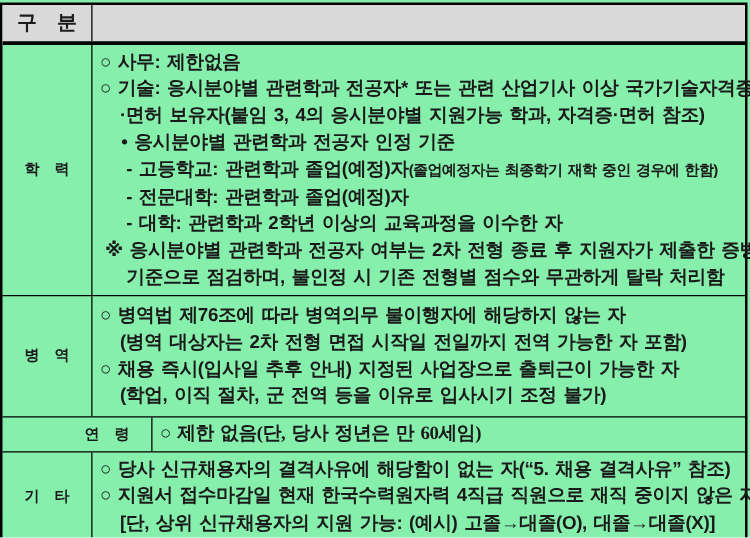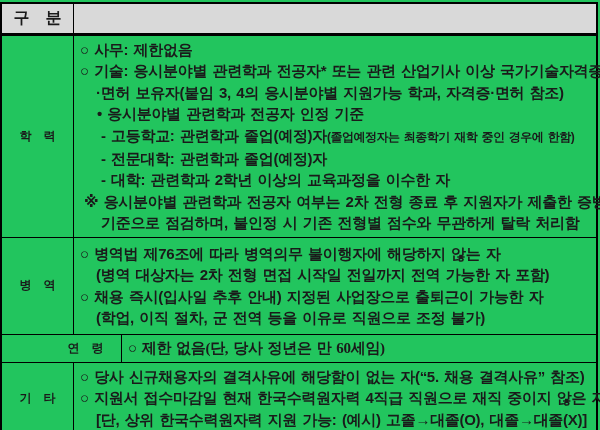--- a/index.html
+++ b/index.html
@@ -3,21 +3,21 @@
 <meta charset="utf-8">
 <style>
   html, body {
     margin: 0; padding: 0;
     background: #ffffff;
     font-family: "Liberation Sans", "DejaVu Sans", sans-serif;
   }
   .canvas {
     position: relative;
     width: 600px; height: 430px;
-    background: #22c55e;
+    background: #86efac;
     overflow: hidden;
   }
   .table {
     position: absolute;
     top: 2px; left: 0px;
     width: 598px;
     border-top: 2px solid #000;
     border-left: 2px solid #000;
     border-right: 2px solid #000;
     border-bottom: 3px solid #000;
@@ -88,32 +88,32 @@
             <div class="line" style="padding-left: 10px;"><span class="seg">※ 응시분야별 관련학과 전공자 여부는 2차 전형 종료 후 지원자가 제출한 증빙서류를</span></div>
             <div class="line" style="padding-left: 27px;"><span class="seg">기준으로 점검하며, 불인정 시 기존 전형별 점수와 무관하게 탈락 처리함</span></div>
           </div>
         </div>
         <div class="row body-row row-military">
           <div class="cell label-cell">병　역</div>
           <div class="cell content-cell">
             <div class="line" style="padding-left: 6px;"><span class="seg">○ 병역법 제76조에 따라 병역의무 불이행자에 해당하지 않는 자</span></div>
             <div class="line" style="padding-left: 22px;"><span class="seg">(병역 대상자는 2차 전형 면접 시작일 전일까지 전역 가능한 자 포함)</span></div>
             <div class="line" style="padding-left: 6px;"><span class="seg">○ 채용 즉시(입사일 추후 안내) 지정된 사업장으로 출퇴근이 가능한 자</span></div>
-            <div class="line" style="padding-left: 22px;"><span class="seg">(학업, 이직 절차, 군 전역 등을 이유로 직원으로 조정 불가)</span></div>
+            <div class="line" style="padding-left: 22px;"><span class="seg">(학업, 이직 절차, 군 전역 등을 이유로 입사시기 조정 불가)</span></div>
           </div>
         </div>
         <div class="row body-row row-age">
           <div class="cell label-cell">연　령</div>
           <div class="cell content-cell">
             <div class="line" style="padding-left: 6px; font-family: Liberation Serif, serif;"><span class="seg">○ 제한 없음(단, 당사 정년은 만 60세임)</span></div>
           </div>
         </div>
         <div class="row body-row row-etc">
           <div class="cell label-cell">기　타</div>
           <div class="cell content-cell">
             <div class="line" style="padding-left: 6px;"><span class="seg">○ 당사 신규채용자의 결격사유에 해당함이 없는 자(“5. 채용 결격사유” 참조)</span></div>
             <div class="line" style="padding-left: 6px;"><span class="seg">○ 지원서 접수마감일 현재 한국수력원자력 4직급 직원으로 재직 중이지 않은 자</span></div>
-            <div class="line" style="padding-left: 22px;"><span class="seg">[단, 상위 한국수력원자력 지원 가능: (예시) 고졸→대졸(O), 대졸→대졸(X)]</span></div>
+            <div class="line" style="padding-left: 22px;"><span class="seg">[단, 상위 신규채용자의 지원 가능: (예시) 고졸→대졸(O), 대졸→대졸(X)]</span></div>
           </div>
         </div>
       </div>
   </div>
 </div>
 
 </body></html>

